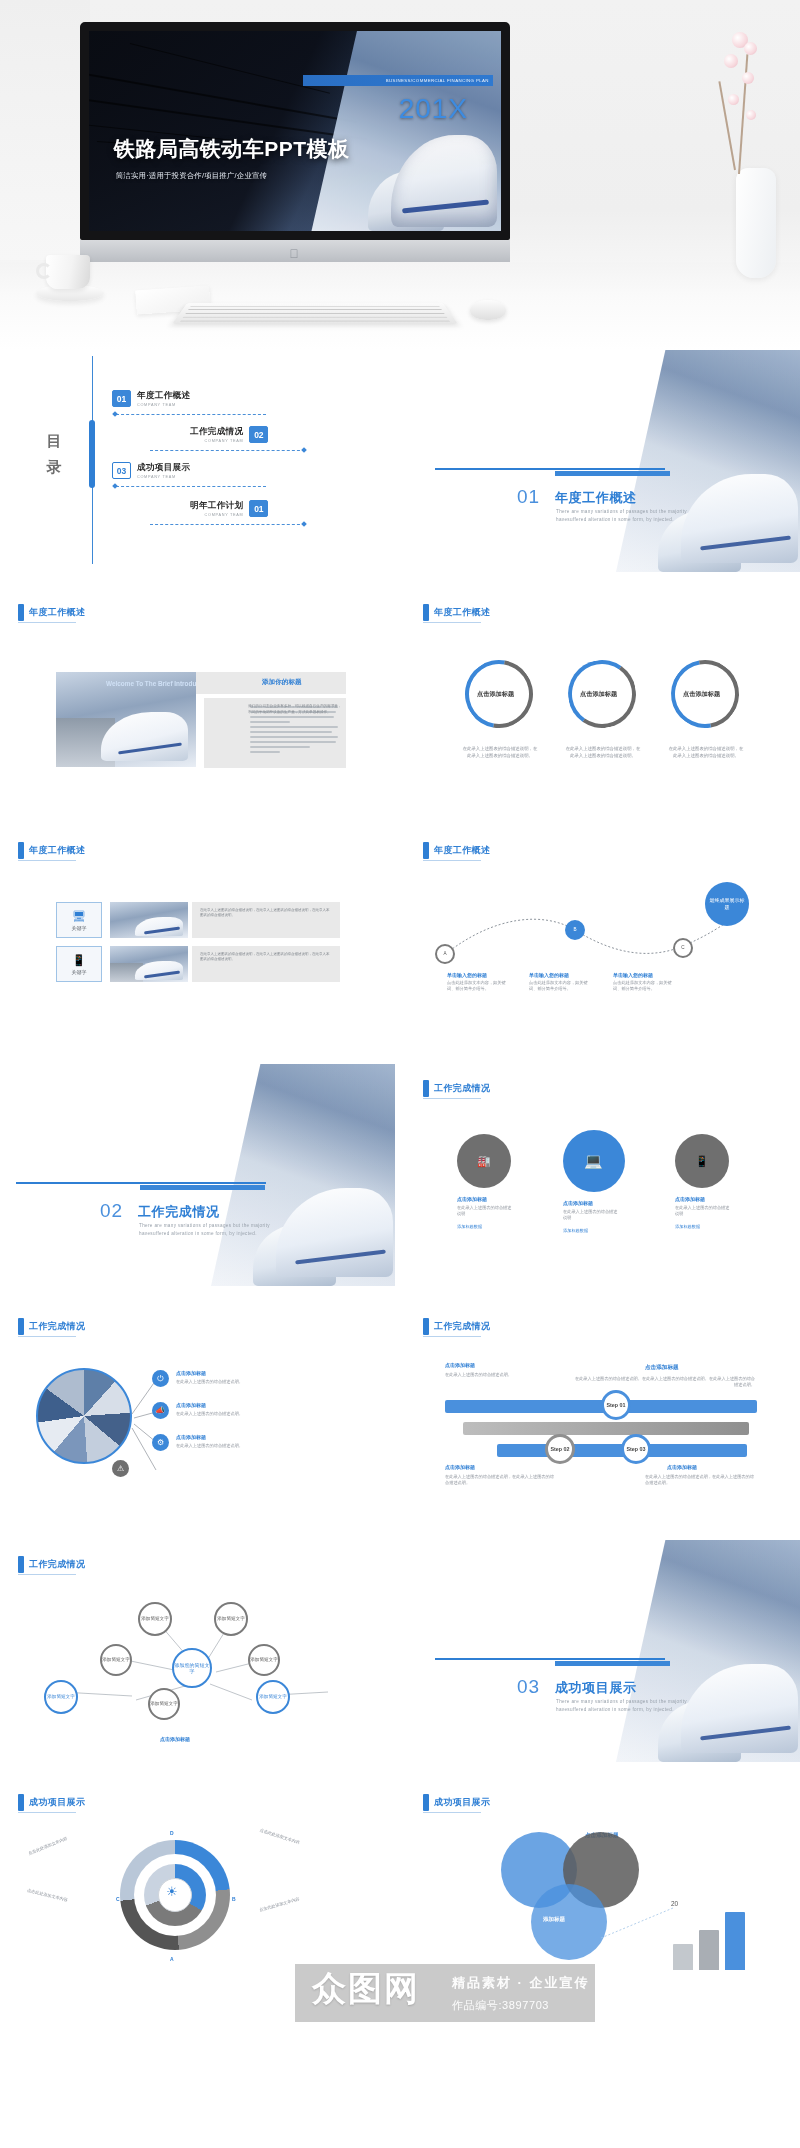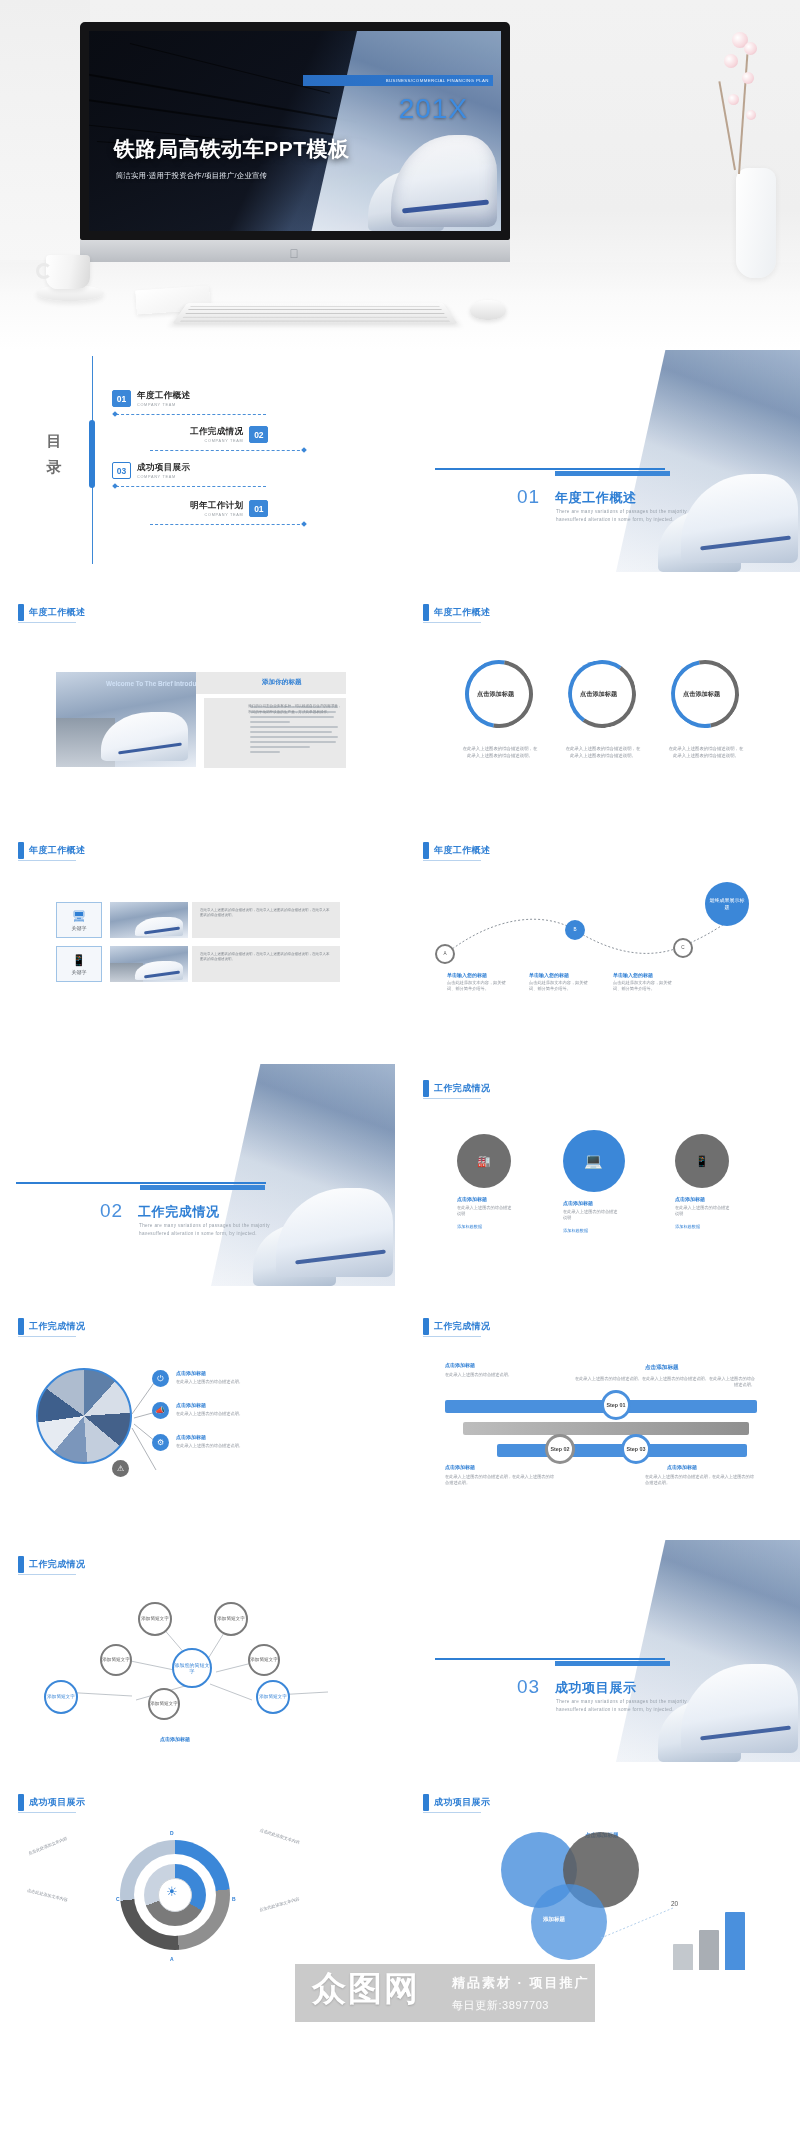--- a/index.html
+++ b/index.html
@@ -778,15 +778,15 @@
         <line x1="0" y1="34" x2="72" y2="4" stroke="#9fc3e6" stroke-width="0.8" stroke-dasharray="2,2"></line>
       </svg>
     </div>
   </div>
 
 </div>
 
 <div class="watermark">
   <div class="wm-plate"></div>
   <div class="wm-logo">众图网</div>
-  <div class="wm-tag">精品素材 · 项目推广</div>
-  <div class="wm-code">每日更新:3897703</div>
+  <div class="wm-tag">精品素材 · 企业宣传</div>
+  <div class="wm-code">作品编号:3897703</div>
 </div>
 
 </body></html>

